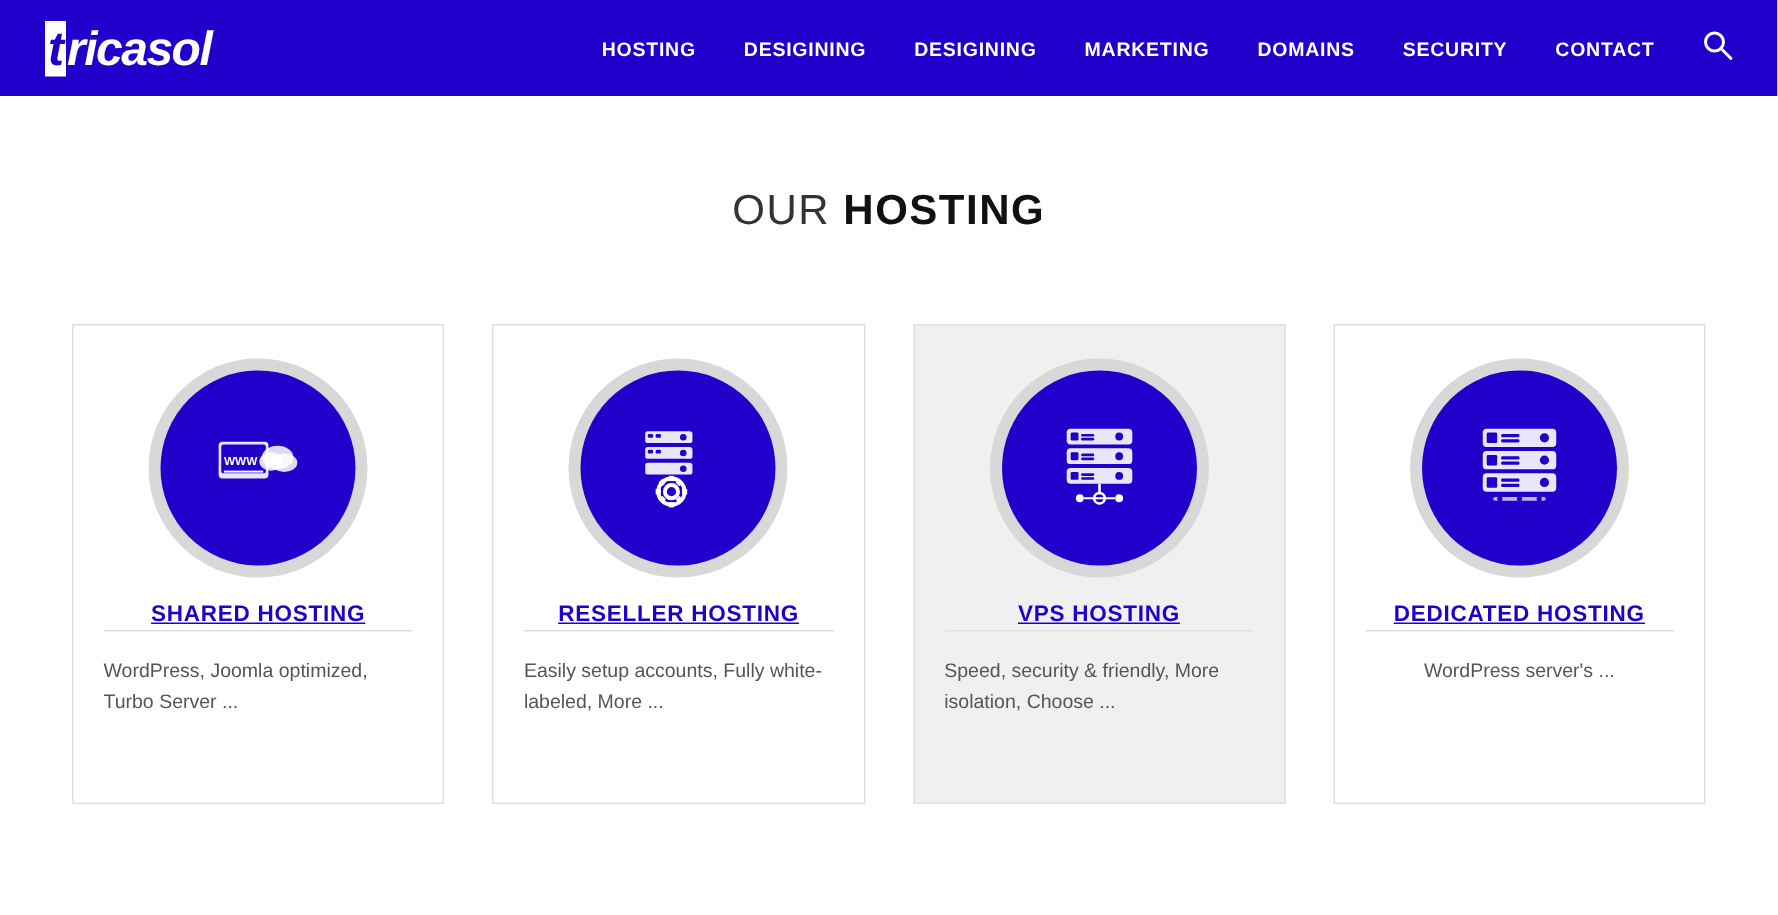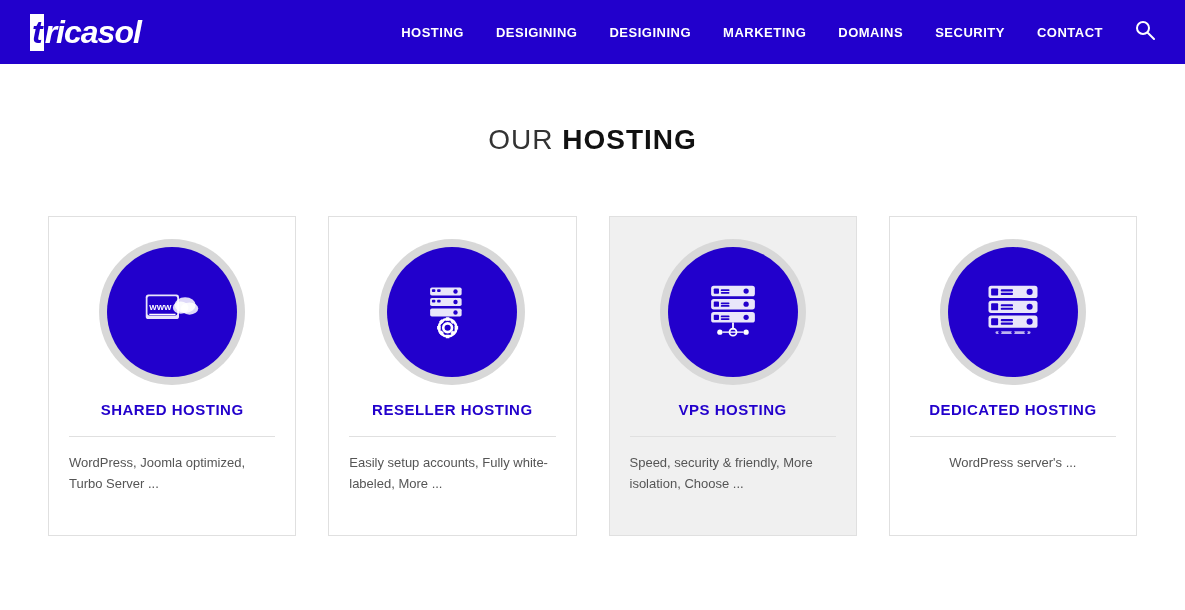--- a/index.html
+++ b/index.html
@@ -110,21 +110,22 @@
       height: 70px;
       fill: #fff;
     }
     .card-title {
       color: #2200cc;
       font-size: 15px;
       font-weight: 800;
       text-transform: uppercase;
       letter-spacing: 0.5px;
       text-align: center;
-      margin-bottom: 18px;
+      margin-bottom: 2px;
+      text-decoration: underline;
     }
     .card-divider {
       width: 100%;
       height: 1px;
       background: #e0e0e0;
       margin-bottom: 16px;
     }
     .card-desc {
       color: #555;
       font-size: 13px;

